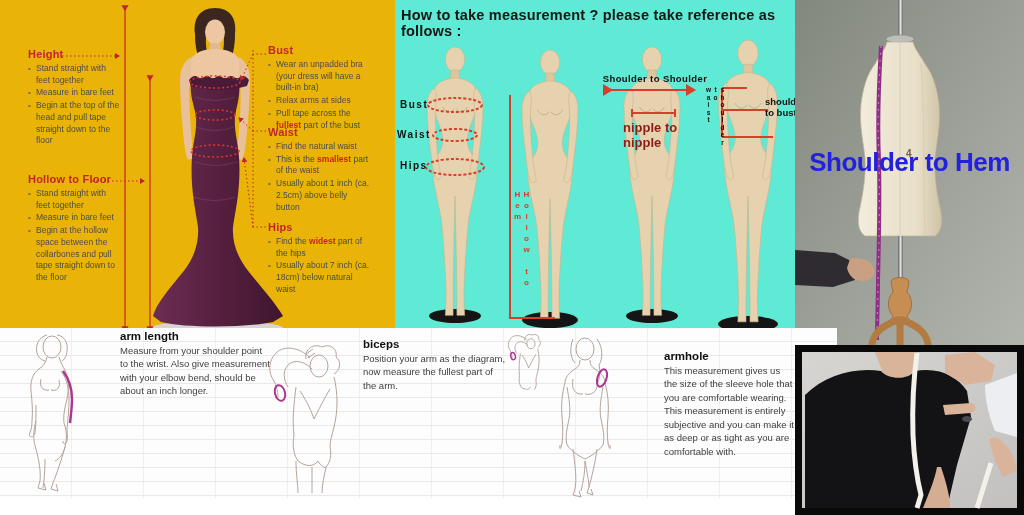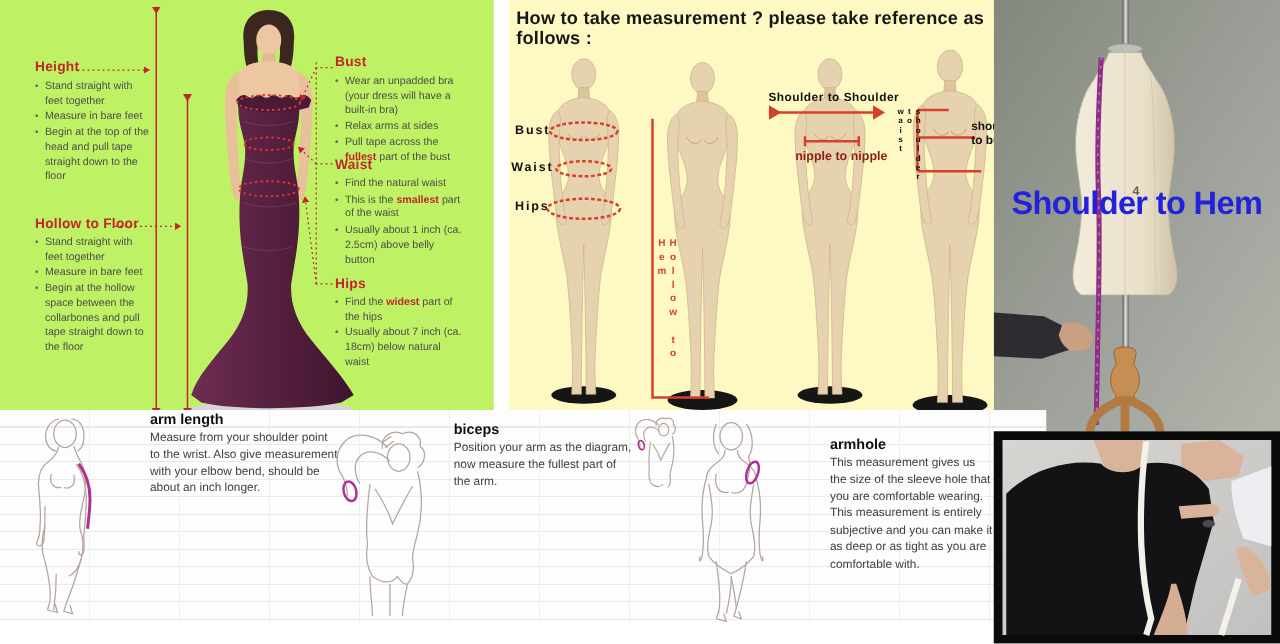--- a/index.html
+++ b/index.html
@@ -32,21 +32,21 @@
   .bt{position:absolute;}
   .bt-title{font-weight:bold;font-size:11.5px;color:#101010;margin:0;}
   .bt-text{font-size:9.5px;color:#3e3e3e;line-height:1.42;margin:2px 0 0 0;}
   svg{display:block;}
 </style>
 </head>
 <body>
 
 <div id="canvas">
 
-  <div class="abs" style="left:0;top:0;width:395px;height:345px;background:#bef264;">
+  <div class="abs" style="left:0;top:0;width:395px;height:345px;background:#eab308;">
 
     <svg class="abs" style="left:133px;top:2px;" width="165" height="337" viewBox="0 0 165 337">
 
       <ellipse cx="84" cy="326" rx="66" ry="7" fill="#d8d3d6"></ellipse>
 
       <path d="M82,6 C66,6 60,18 62,32 C62,44 64,54 68,60 L74,50 C72,38 72,26 82,22 C92,26 92,38 90,50 L96,60 C100,54 102,44 102,32 C104,18 98,6 82,6 Z" fill="#3c2620"></path>
 
       <ellipse cx="82" cy="30" rx="10" ry="12.5" fill="#ecc7a2"></ellipse>
       <path d="M77,41 h10 l1,9 h-12 z" fill="#e2b990"></path>
 
@@ -138,21 +138,21 @@
     </div>
     <div class="ann" style="left:268px;top:221px;width:102px;">
       <p class="ann-title">Hips</p>
       <ul class="ann-list">
           <li>Find the <span class="em">widest</span> part of the hips</li>
           <li>Usually about 7 inch (ca. 18cm) below natural waist</li>
         </ul>
     </div>
   </div>
 
-  <div class="abs" style="left:395px;top:0;width:400px;height:345px;background:#fef9c3;margin-left:12px;">
+  <div class="abs" style="left:395px;top:0;width:400px;height:345px;background:#5eead4;">
     <svg class="abs" style="left:0;top:0;" width="400" height="345" viewBox="0 0 400 345">
       <defs>
         <symbol id="mann" viewBox="0 0 90 290">
           <g fill="#e6d2af" stroke="#cbb389" stroke-width="0.6">
             <ellipse cx="45" cy="15" rx="10" ry="13"></ellipse>
             <path d="M41,26 L49,26 L50,36 L40,36 Z" fill="#ddc59e"></path>
             <path d="M45,34 C55,35 64,39 66,45 C67,49 67,53 67,58 C67,62 66,65 66,69 C64,78 59,86 58,95 C57,100 58,104 60,109 C65,117 68,122 68,129 C68,136 67,141 66,147 C64,158 61,170 59,182 C57,200 56,218 55,236 C54,252 54,266 55,280 L47,280 C47,240 46,196 45,156 C44,196 43,240 43,280 L35,280 C36,266 36,252 35,236 C34,218 33,200 31,182 C29,170 26,158 24,147 C23,141 22,136 22,129 C22,122 25,117 30,109 C32,104 33,100 32,95 C31,86 26,78 24,69 C24,65 23,62 23,58 C23,53 23,49 24,45 C26,39 35,35 45,34 Z"></path>
             <path d="M67,45 C72,49 74,56 74,64 C74,80 72,96 70,112 C69,122 68,130 66,136 C65,139 63,140 61,139 C59,138 59,136 60,133 C62,124 63,114 64,102 C65,88 66,74 65,62 C64,55 64,49 66,46 Z"></path>
             <path d="M23,45 C18,49 16,56 16,64 C16,80 18,96 20,112 C21,122 22,130 24,136 C25,139 27,140 29,139 C31,138 31,136 30,133 C28,124 27,114 26,102 C25,88 24,74 25,62 C26,55 26,49 24,46 Z"></path>
           </g>
@@ -203,21 +203,21 @@
 
     <div class="mid-header" style="left:6px;top:7px;">How to take measurement ?  please take reference as follows :</div>
 
     <div class="mlabel" style="left:5px;top:99px;font-size:10px;letter-spacing:1.5px;">Bust</div>
     <div class="mlabel" style="left:2px;top:129px;font-size:10px;letter-spacing:1.5px;">Waist</div>
     <div class="mlabel" style="left:5px;top:160px;font-size:10px;letter-spacing:1.5px;">Hips</div>
 
     <div class="mlabel-red vtext" style="left:118px;top:190px;height:105px;font-size:8px;letter-spacing:2px;">Hollow to Hem</div>
 
     <div class="mlabel" style="left:205px;top:73px;width:110px;text-align:center;font-size:9.5px;letter-spacing:.4px;">Shoulder to Shoulder</div>
-    <div class="mlabel" style="left:228px;top:120px;width:75px;text-align:right;font-size:10px;color:#8b1d15;">nipple to nipple</div>
+    <div class="mlabel" style="left:228px;top:120px;width:75px;text-align:left;font-size:13px;color:#8b1d15;">nipple to nipple</div>
 
     <div class="mlabel vtext" style="left:310px;top:86px;height:56px;font-size:6.5px;letter-spacing:.5px;">shoulder to waist</div>
     <div class="mlabel" style="left:334px;top:96px;font-size:9.5px;padding-left:36px;">shoulder to bust</div>
   </div>
 
   <div class="abs" style="left:795px;top:0;width:256px;height:345px;">
     <svg width="229" height="345" viewBox="0 0 229 345">
       <defs>
         <linearGradient id="pbg" x1="0" y1="0" x2="1" y2="1">
           <stop offset="0" stop-color="#83887e"></stop>

